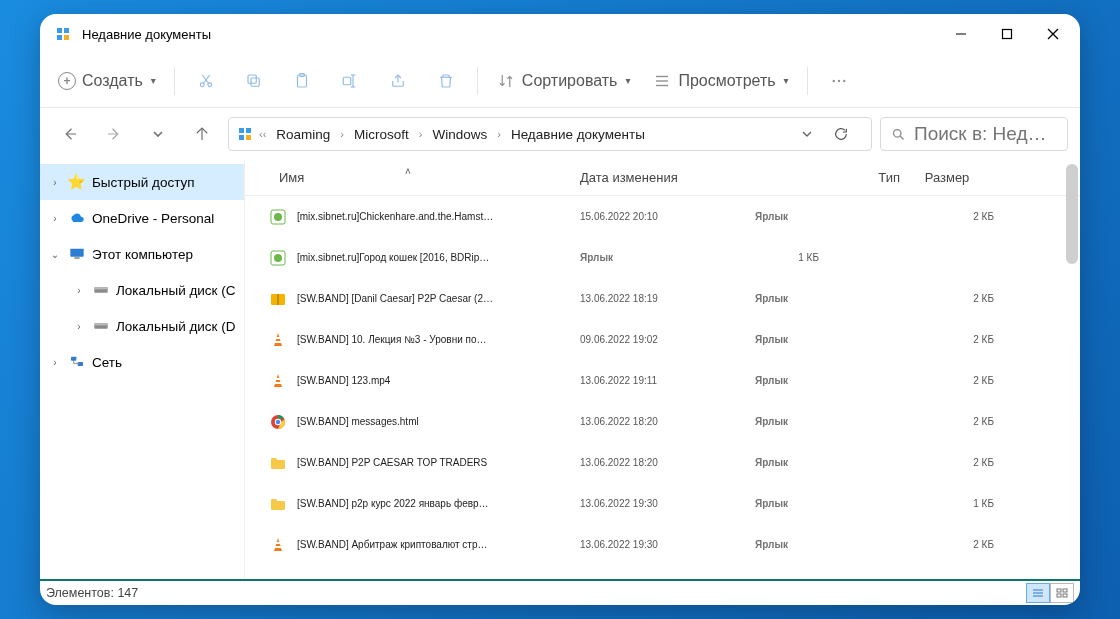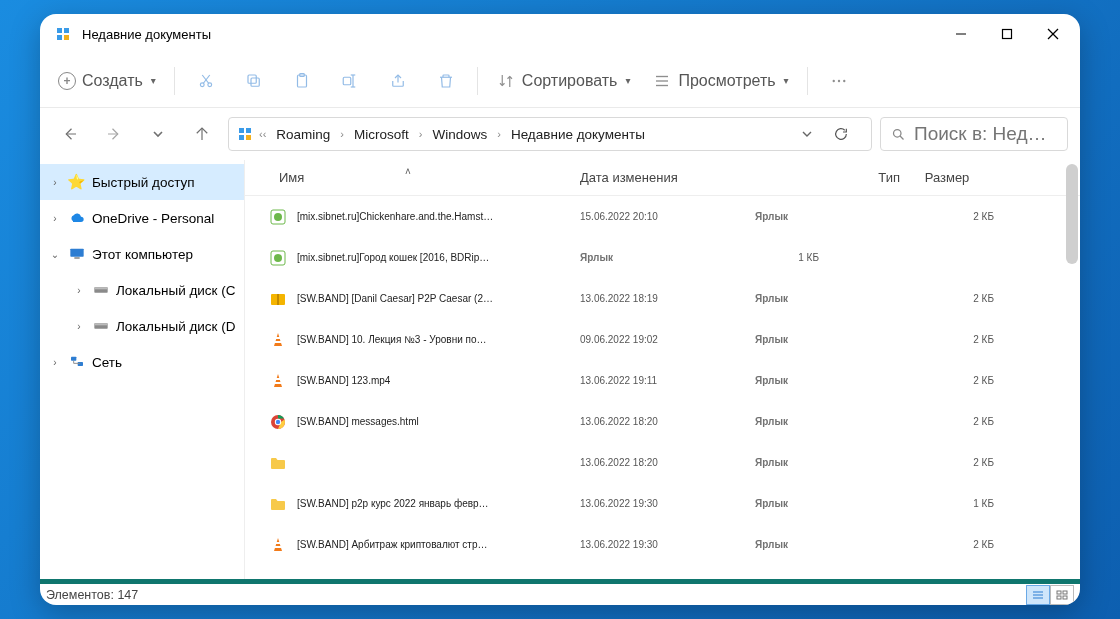--- a/index.html
+++ b/index.html
@@ -115,21 +115,21 @@
   }
   .cell-name { width:335px; display:flex; align-items:center; gap:10px; padding-left:24px; white-space:nowrap; overflow:hidden; text-overflow:ellipsis; color:#222;}
   .cell-name .fico { width:18px; height:18px; flex:0 0 18px; display:flex;align-items:center;justify-content:center;}
   .cell-name .fname { overflow:hidden; text-overflow:ellipsis; white-space:nowrap;}
   .cell-date { width:175px; color:#555; }
   .cell-type { width:145px; color:#737373;font-weight:bold; }
   .cell-size { width:110px; text-align:right; padding-right:16px; color:#555;}
   .vscroll { position:absolute; right:2px; top:4px; width:12px; height:100px; background:#cfcfcf; border-radius:6px;}
   
   .status {
-    height: 26px; border-top: 5px solid #0f766e; display:flex; align-items:center;
+    height: 26px; border-top: 2px solid #0f766e; display:flex; align-items:center;
     font-size: 12.5px; color:#444; padding: 8px 6px; text-align: center;
   }
   .status .spacer { flex:1; }
   .view-toggle { display:flex; gap:0; }
   .vt-btn { width:24px; height:20px; border:1px solid #bbb; display:flex;align-items:center;justify-content:center; font-size:11px;}
   .vt-btn.sel { background:#cfe6fb; border-color:#6aa9e6;}
   svg { display:block; }
 </style>
 </head>
 <body>
@@ -489,20 +489,21 @@
             <div class="cell-type">Ярлык</div>
             <div class="cell-size">2 КБ</div>
           </div>
           <div class="row">
             <div class="cell-name">
               <span class="fico">
                 <svg width="16" height="16" viewBox="0 0 16 16">
                   <path d="M1 4a1 1 0 0 1 1-1h4l1.5 2H14a1 1 0 0 1 1 1v7a1 1 0 0 1-1 1H2a1 1 0 0 1-1-1z" fill="#f7c949"></path>
                 </svg>
               </span>
+              <span class="fname">[SW.BAND] P2P CAESAR TOP TRADERS</span>
             </div>
             <div class="cell-date">13.06.2022 18:20</div>
             <div class="cell-type">Ярлык</div>
             <div class="cell-size">2 КБ</div>
           </div>
           <div class="row">
             <div class="cell-name">
               <span class="fico">
                 <svg width="16" height="16" viewBox="0 0 16 16">
                   <path d="M1 4a1 1 0 0 1 1-1h4l1.5 2H14a1 1 0 0 1 1 1v7a1 1 0 0 1-1 1H2a1 1 0 0 1-1-1z" fill="#f7c949"></path>

